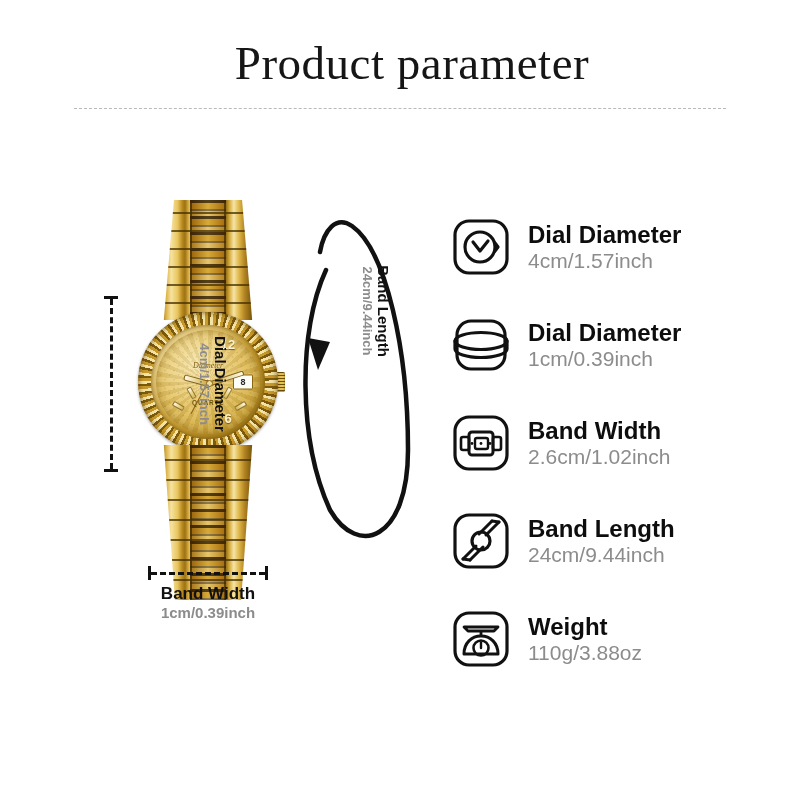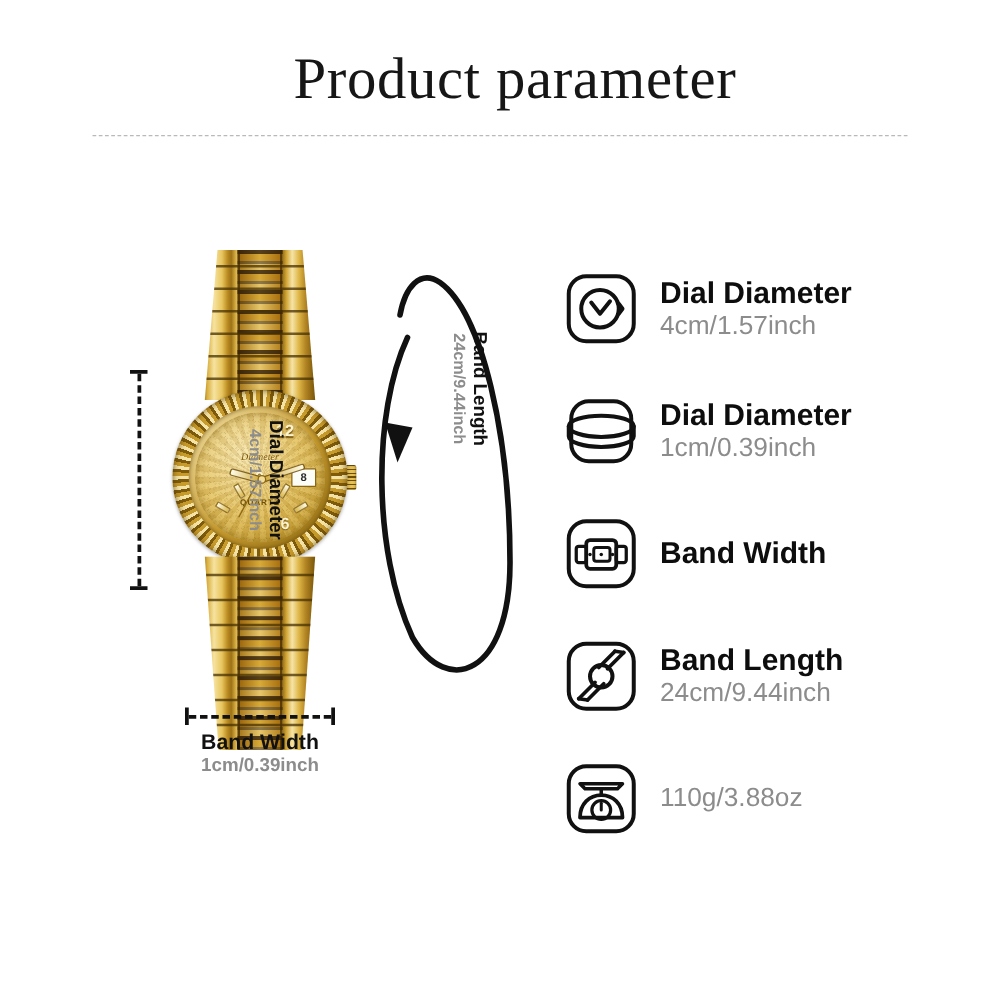--- a/index.html
+++ b/index.html
@@ -593,20 +593,21 @@
           <rect x="41" y="23" width="8" height="13" rx="2" stroke="#111" stroke-width="2.6"></rect>
           <rect x="17" y="18" width="24" height="23" rx="3" stroke="#111" stroke-width="3"></rect>
           <rect x="23" y="24" width="13" height="11" rx="2" stroke="#111" stroke-width="2.4"></rect>
           <circle cx="20" cy="29.5" r="1.4" fill="#111"></circle>
           <circle cx="29" cy="29.5" r="1.4" fill="#111"></circle>
           <circle cx="38" cy="29.5" r="1.4" fill="#111"></circle>
         </svg>
       </div>
       <div class="spec-text">
         <div class="spec-label">Band Width</div>
+        <div class="spec-value">2.6cm/1.02inch</div>
       </div>
     </div>
 
     <div class="spec-row">
       <div class="spec-icon">
         <svg width="58" height="58" viewBox="0 0 58 58" fill="none">
           <rect x="3" y="3" width="52" height="52" rx="14" stroke="#111" stroke-width="3.2"></rect>
           <path d="M11 47 L24 34" stroke="#111" stroke-width="3" stroke-linecap="round"></path>
           <path d="M18 48 L31 35" stroke="#111" stroke-width="3" stroke-linecap="round"></path>
           <path d="M11 47 L18 48" stroke="#111" stroke-width="3" stroke-linecap="round"></path>
@@ -627,18 +628,19 @@
         <svg width="58" height="58" viewBox="0 0 58 58" fill="none">
           <rect x="3" y="3" width="52" height="52" rx="14" stroke="#111" stroke-width="3.2"></rect>
           <path d="M12 17 L46 17 L42 21 L16 21 Z" stroke="#111" stroke-width="2.8" stroke-linejoin="round"></path>
           <path d="M29 21 L29 26" stroke="#111" stroke-width="2.8"></path>
           <path d="M12 44 C12 33 19.6 26 29 26 C38.4 26 46 33 46 44 Z" stroke="#111" stroke-width="3" stroke-linejoin="round"></path>
           <circle cx="29" cy="38" r="7.5" stroke="#111" stroke-width="2.6"></circle>
           <path d="M29 38 L29 32.5" stroke="#111" stroke-width="2.4" stroke-linecap="round"></path>
         </svg>
       </div>
       <div class="spec-text">
+        <div class="spec-label">Weight</div>
         <div class="spec-value">110g/3.88oz</div>
       </div>
     </div>
 
   </div>
 </div>
 
 </body></html>

